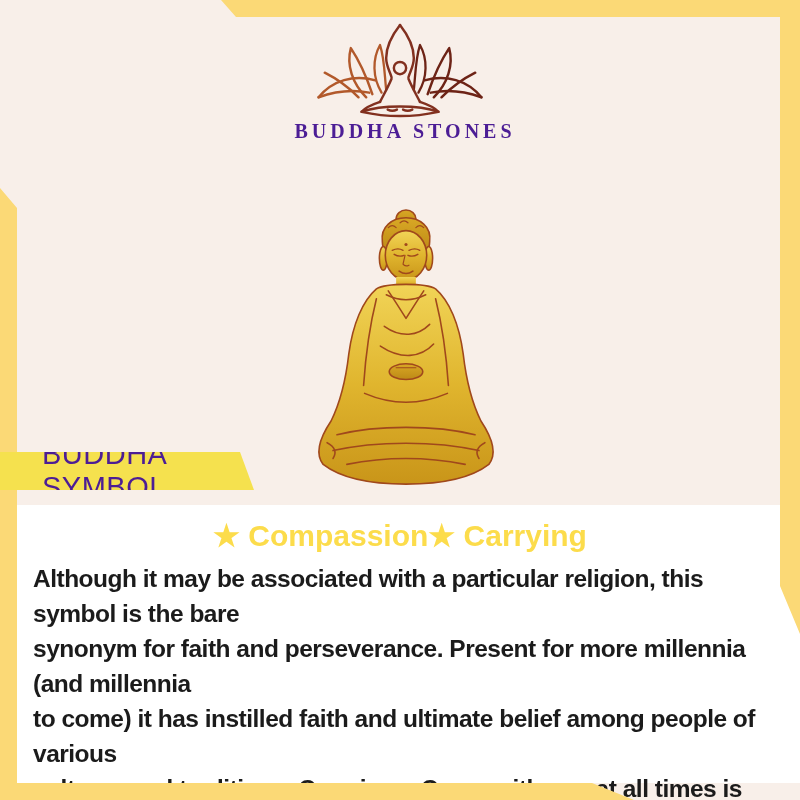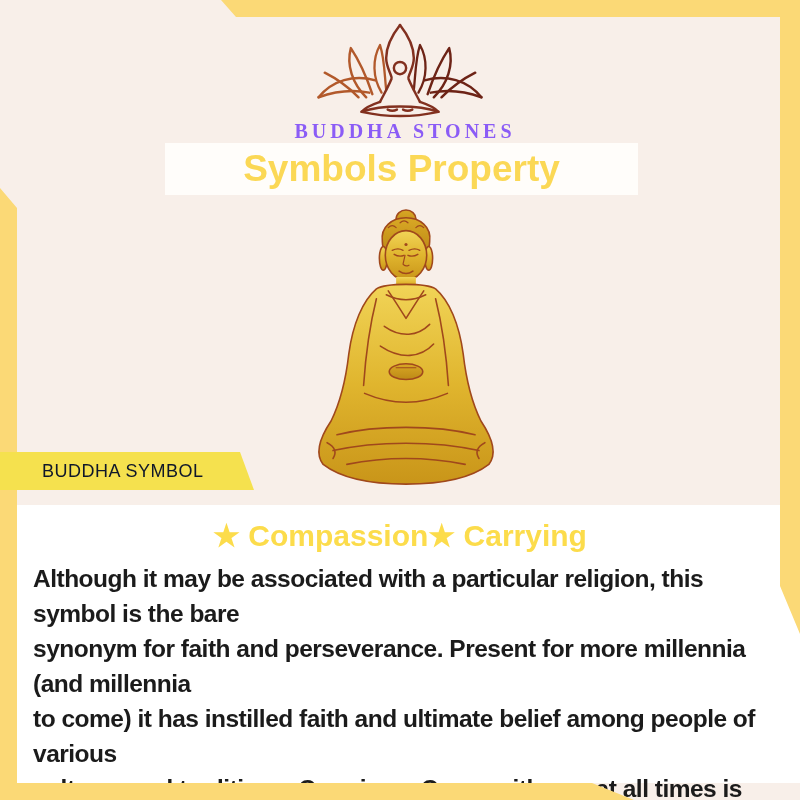--- a/index.html
+++ b/index.html
@@ -8,35 +8,35 @@
 
   
   .ribbon{position:absolute;left:0;top:0;width:800px;height:800px;background:#fbd976;}
   .ribbon.top-right{clip-path:polygon(221px 0,800px 0,800px 634px,780px 586px,780px 17px,236px 17px);}
   .ribbon.left-bottom{clip-path:polygon(0 188px,17px 208px,17px 783px,592px 783px,634px 800px,0 800px);}
 
   
   .logo-wrap{position:absolute;left:0;top:22px;width:800px;text-align:center;}
   .lotus{display:block;margin:0 auto;}
   .brand{margin-top:2px;font-family:"Liberation Serif",serif;font-size:20px;font-weight:600;
-         letter-spacing:4px;color:#8b5cf6;padding-left:10px;}
+         letter-spacing:4px;color:#4c1d95;padding-left:10px;}
 
   
   .title-banner{position:absolute;left:165px;top:143px;width:473px;height:52px;background:#fffdfa;
         display:flex;align-items:center;justify-content:center;}
   .page-title{font-size:37px;font-weight:800;color:#fbd855;letter-spacing:0px;}
 
   
   .buddha{position:absolute;left:306px;top:206px;}
 
   
   .symbol-label{position:absolute;left:0;top:452px;width:254px;height:38px;background:#f5e14e;
         clip-path:polygon(0 0,240px 0,254px 100%,0 100%);
         display:flex;align-items:center;}
-  .symbol-label span{padding-left:42px;color:#0f172a;font-size:18px;font-weight:500;letter-spacing:0.5px;}
+  .symbol-label span{padding-left:42px;color:#4c1d95;font-size:29px;font-weight:500;letter-spacing:0.5px;}
 
   
   .content{position:absolute;left:0;top:505px;width:800px;height:278px;background:#ffffff;}
   .content-heading{margin-top:13px;text-align:center;font-size:30px;font-weight:800;color:#fcdc4b;}
   .content-paragraph{margin:8px 0 0 33px;width:745px;font-size:24.5px;font-weight:700;
         letter-spacing:-0.5px;line-height:35px;color:#1b1b1b;white-space:pre-line;}
 </style>
 </head>
 <body>
 
@@ -86,23 +86,20 @@
           <path d="M 84,104 C 72,108 64,112 60,117 C 74,112 88,110 110,110 C 132,110 146,112 160,117 C 156,112 148,108 136,104"></path>
           <path d="M 60,117 Q 110,128 160,117"></path>
           <path d="M 94,114 q 6,3 12,0"></path>
           <path d="M 114,114 q 6,3 12,0"></path>
         </g>
       </g>
     </svg>
     <div class="brand">BUDDHA STONES</div>
   </div>
 
-  <div class="title-banner">
-    <span class="page-title">Symbols Property</span>
-  </div>
 
   <svg class="buddha" width="200" height="286" viewBox="0 0 200 290">
     <defs>
       <linearGradient id="gold" x1="0" y1="0" x2="0" y2="1">
         <stop offset="0" stop-color="#f1d457"></stop>
         <stop offset="0.5" stop-color="#e0b52e"></stop>
         <stop offset="1" stop-color="#c99519"></stop>
       </linearGradient>
       <linearGradient id="goldDark" x1="0" y1="0" x2="0" y2="1">
         <stop offset="0" stop-color="#d9a825"></stop>

